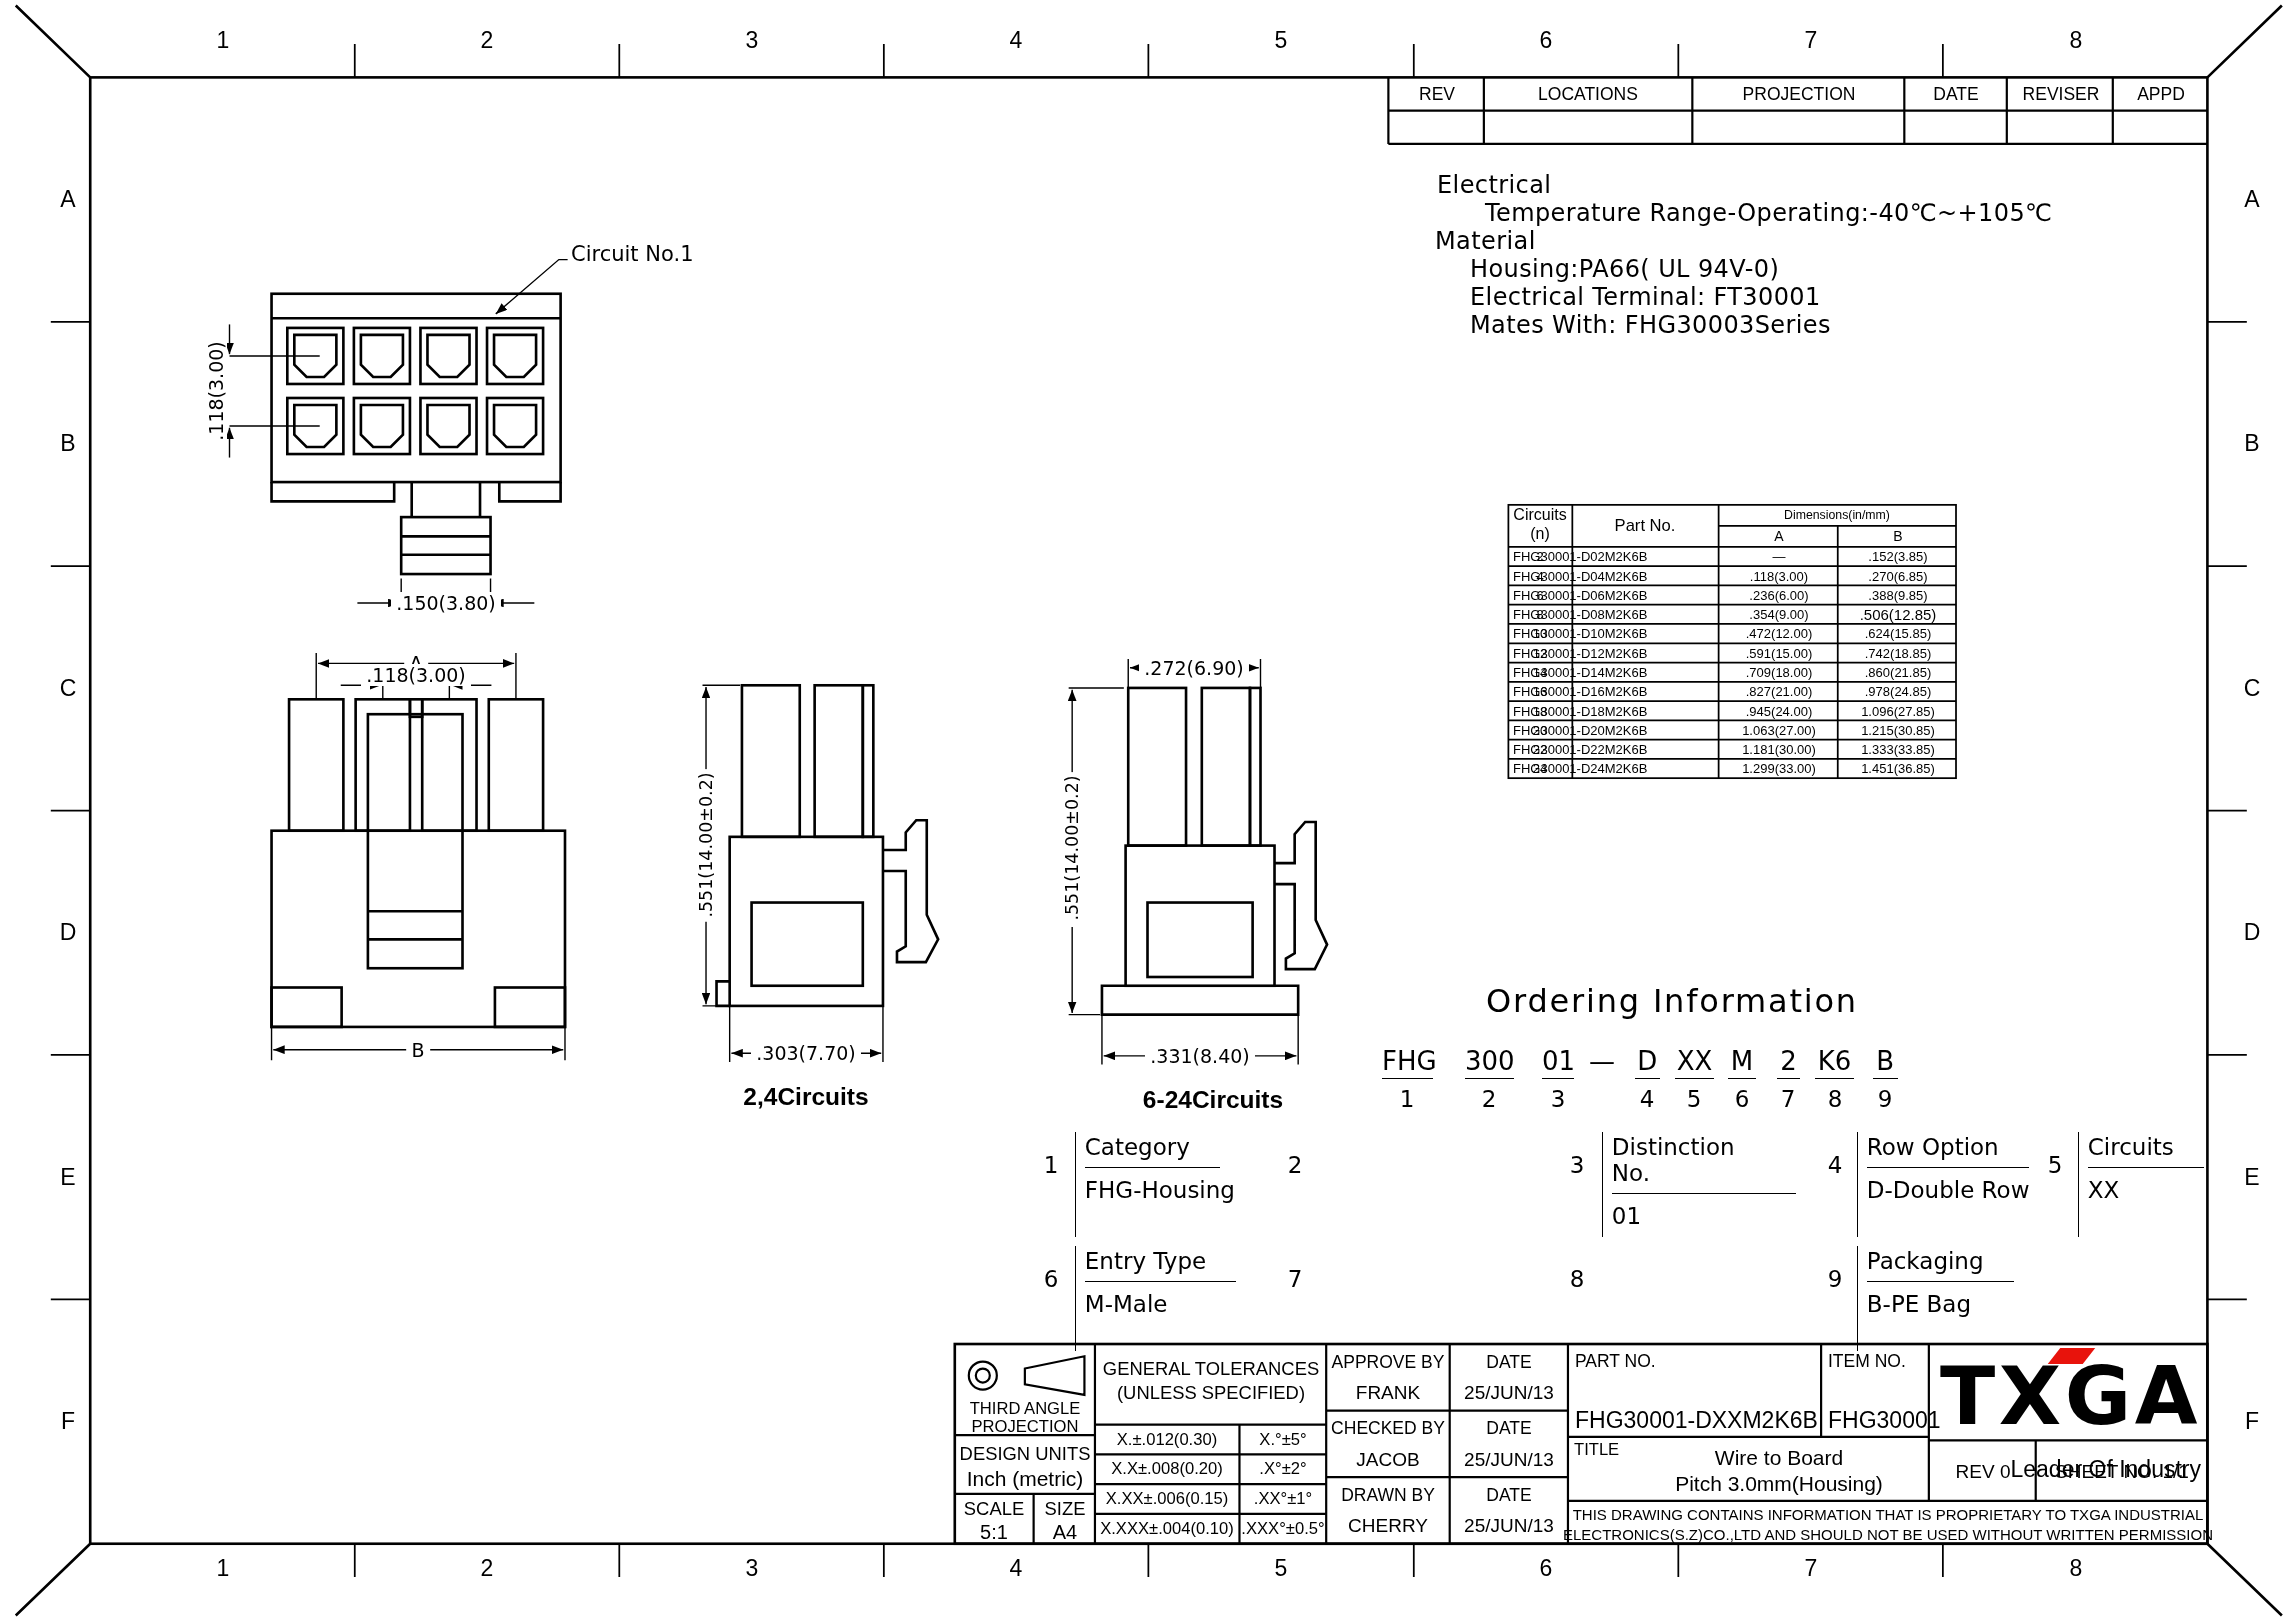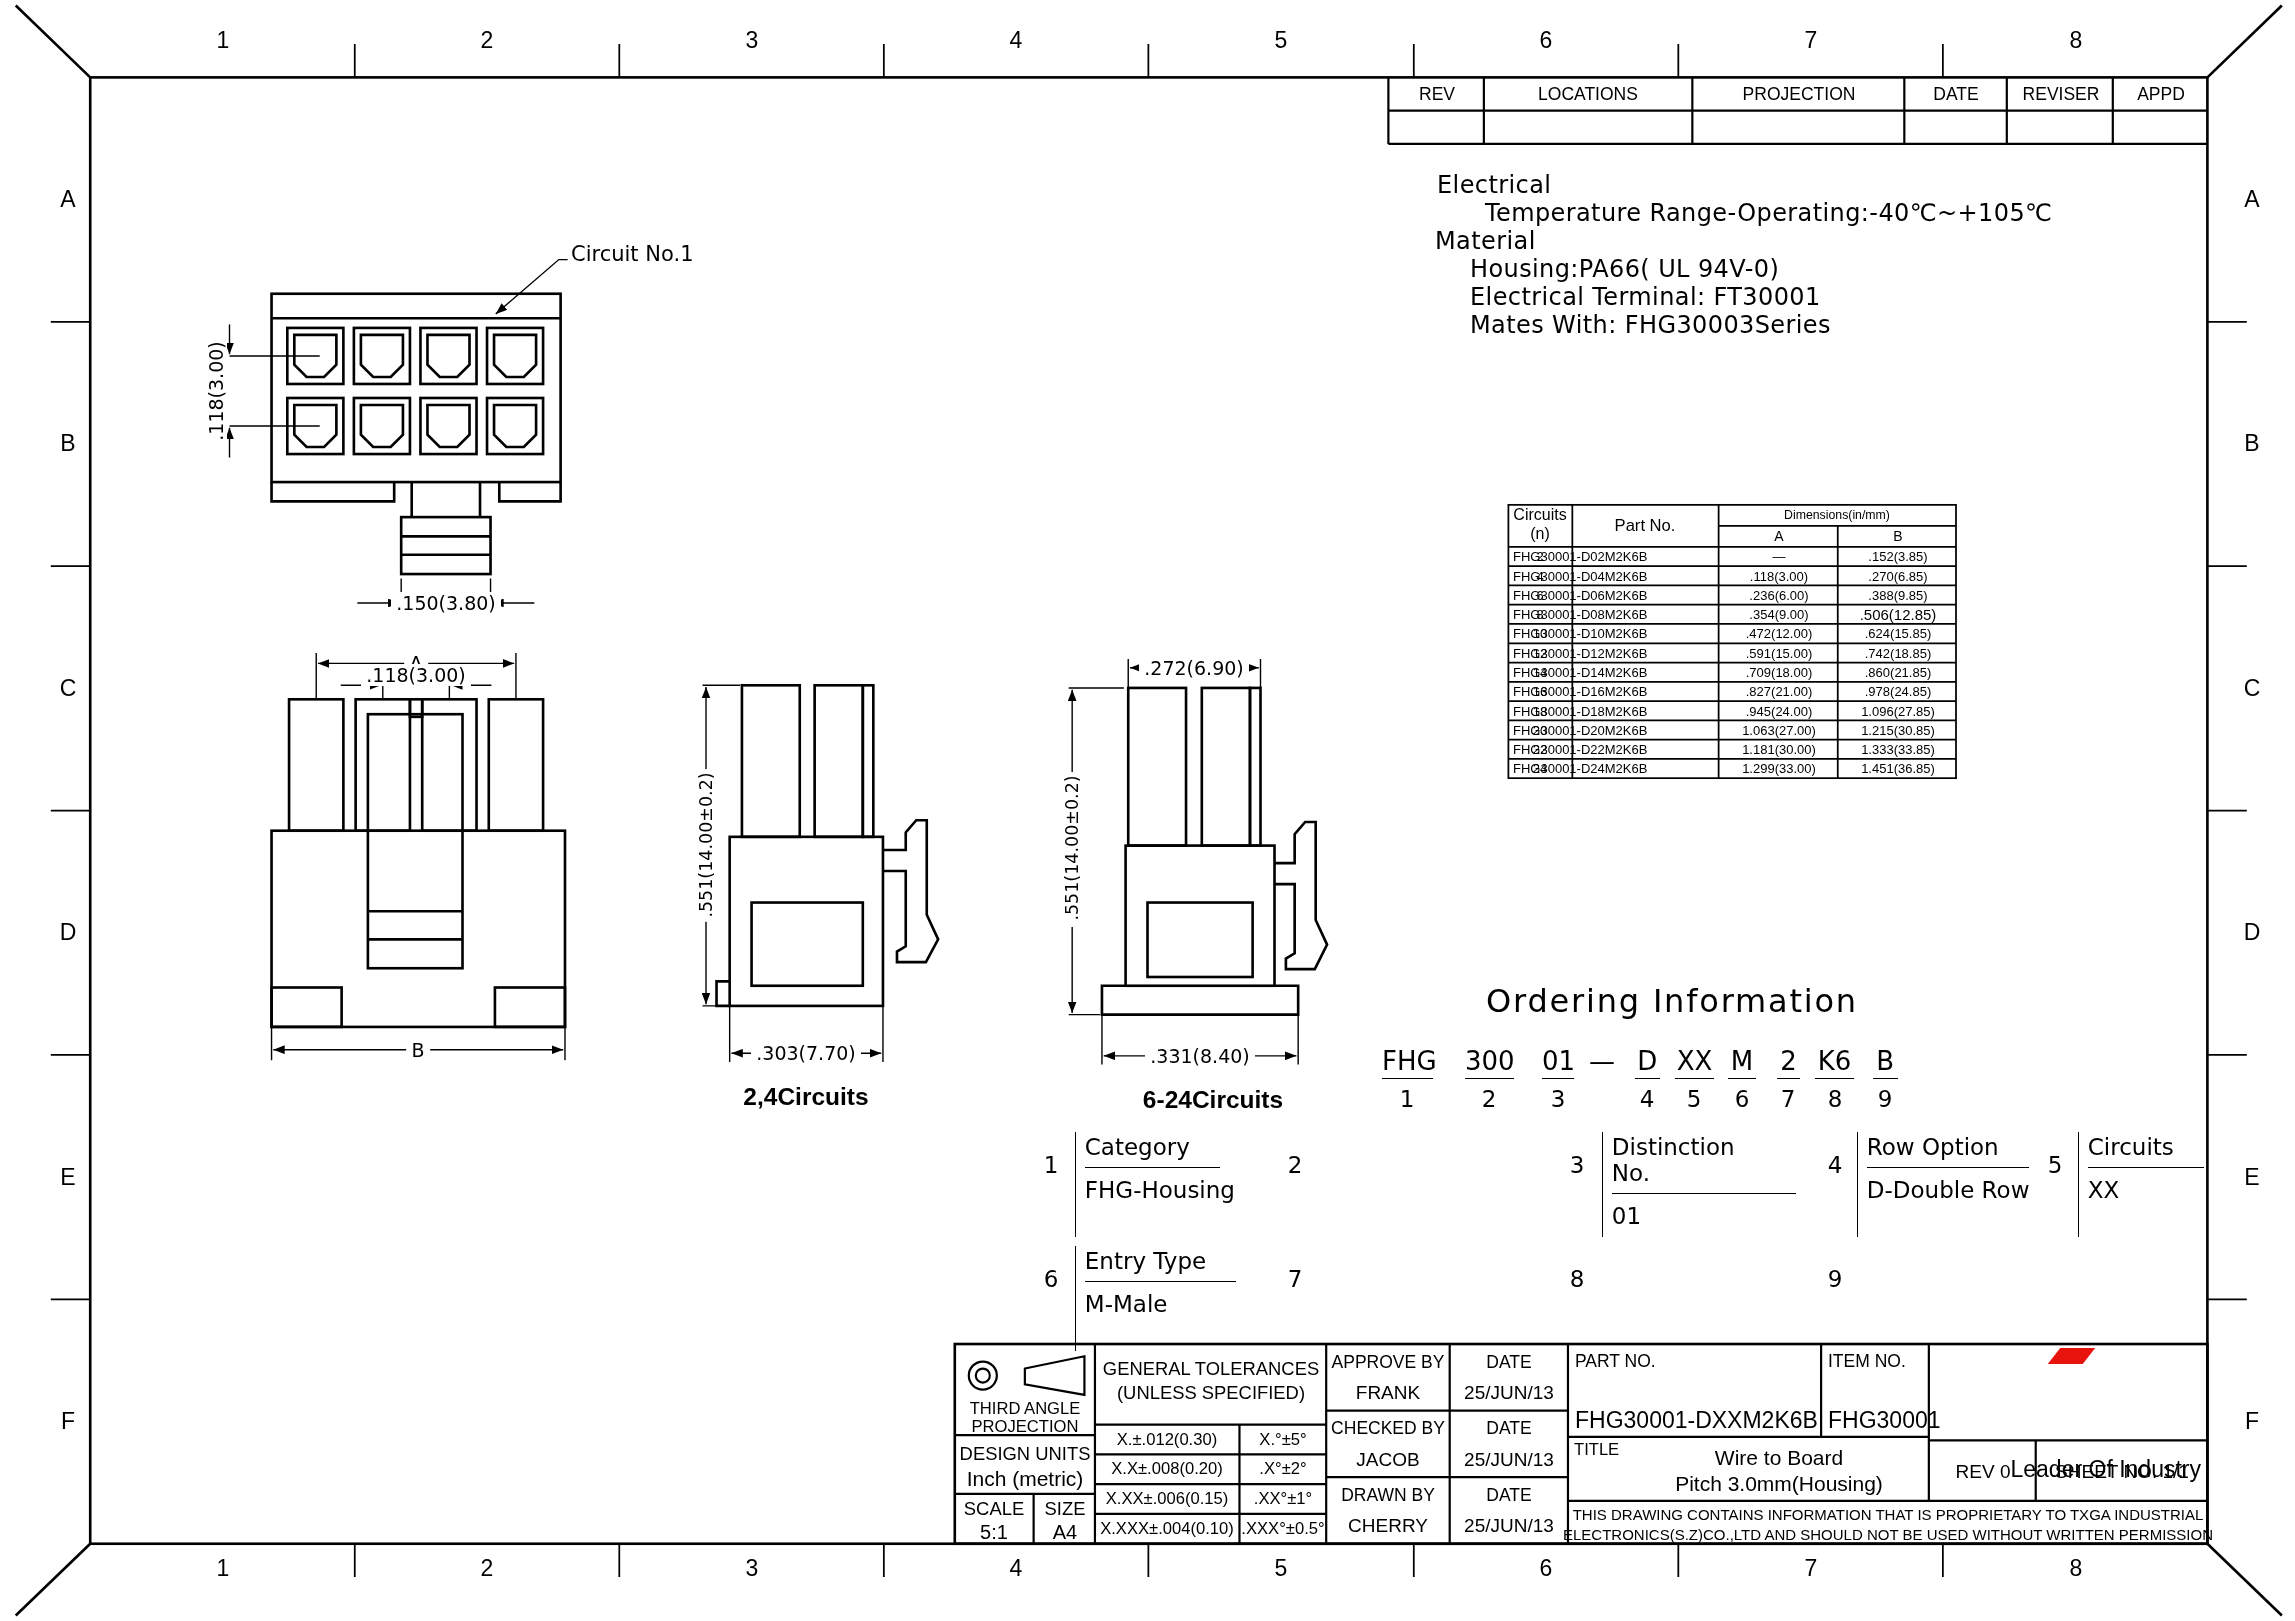--- a/index.html
+++ b/index.html
@@ -331,20 +331,24 @@
     <div class="ord-val">XX</div>
   </div>
   <div class="t digit" style="left:1051px;top:1279px">6</div>
   <div class="ord-box" style="left:1075px;top:1246px;width:153px">
     <span class="ord-label">Entry Type</span>
     <div class="ord-val">M-Male</div>
   </div>
   <div class="t digit" style="left:1295px;top:1279px">7</div>
   <div class="t digit" style="left:1577px;top:1279px">8</div>
   <div class="t digit" style="left:1835px;top:1279px">9</div>
+  <div class="ord-box" style="left:1857px;top:1246px;width:188px">
+    <span class="ord-label">Packaging</span>
+    <div class="ord-val">B-PE Bag</div>
+  </div>
 
   <div class="t lib" style="left:1025px;top:1409px;font-size:16.6px">THIRD ANGLE</div>
   <div class="t lib" style="left:1025px;top:1427px;font-size:16.6px">PROJECTION</div>
   <div class="t lib" style="left:1025px;top:1454px;font-size:18.4px">DESIGN UNITS</div>
   <div class="t lib" style="left:1025px;top:1479px;font-size:21px">Inch (metric)</div>
   <div class="t lib" style="left:994px;top:1509px;font-size:18.4px">SCALE</div>
   <div class="t lib" style="left:994px;top:1532px;font-size:20px">5:1</div>
   <div class="t lib" style="left:1065px;top:1509px;font-size:18.4px">SIZE</div>
   <div class="t lib" style="left:1065px;top:1532px;font-size:20px">A4</div>
 
@@ -378,16 +382,17 @@
   <div class="tl lib" style="left:1828px;top:1407px;font-size:23px">FHG30001</div>
   <div class="tl lib" style="left:1574px;top:1440px;font-size:16.6px">TITLE</div>
   <div class="t lib" style="left:1779px;top:1458px;font-size:21px">Wire to Board</div>
   <div class="t lib" style="left:1779px;top:1484px;font-size:21px">Pitch 3.0mm(Housing)</div>
   <div class="t lib" style="left:1888px;top:1514px;font-size:15px">THIS DRAWING CONTAINS INFORMATION THAT IS PROPRIETARY TO TXGA INDUSTRIAL</div>
   <div class="t lib" style="left:1888px;top:1534px;font-size:15px">ELECTRONICS(S.Z)CO.,LTD AND SHOULD NOT BE USED WITHOUT WRITTEN PERMISSION</div>
   <div class="t lib" style="left:1983px;top:1472px;font-size:19px">REV 0</div>
   <div class="t lib" style="left:2122px;top:1472px;font-size:19px">SHEET NO. 1/1</div>
 
   <div class="logo-red" style="left:2054px;top:1348px;width:35px;height:16px"></div>
+  <div class="logo-txt" style="left:1940px;top:1356px">TXGA</div>
   <div class="tl lib" style="left:1998px;top:1456px;width:203px;text-align:right;font-size:23px">Leader Of Industry</div>
 
 </div>
 
 
 </body></html>

